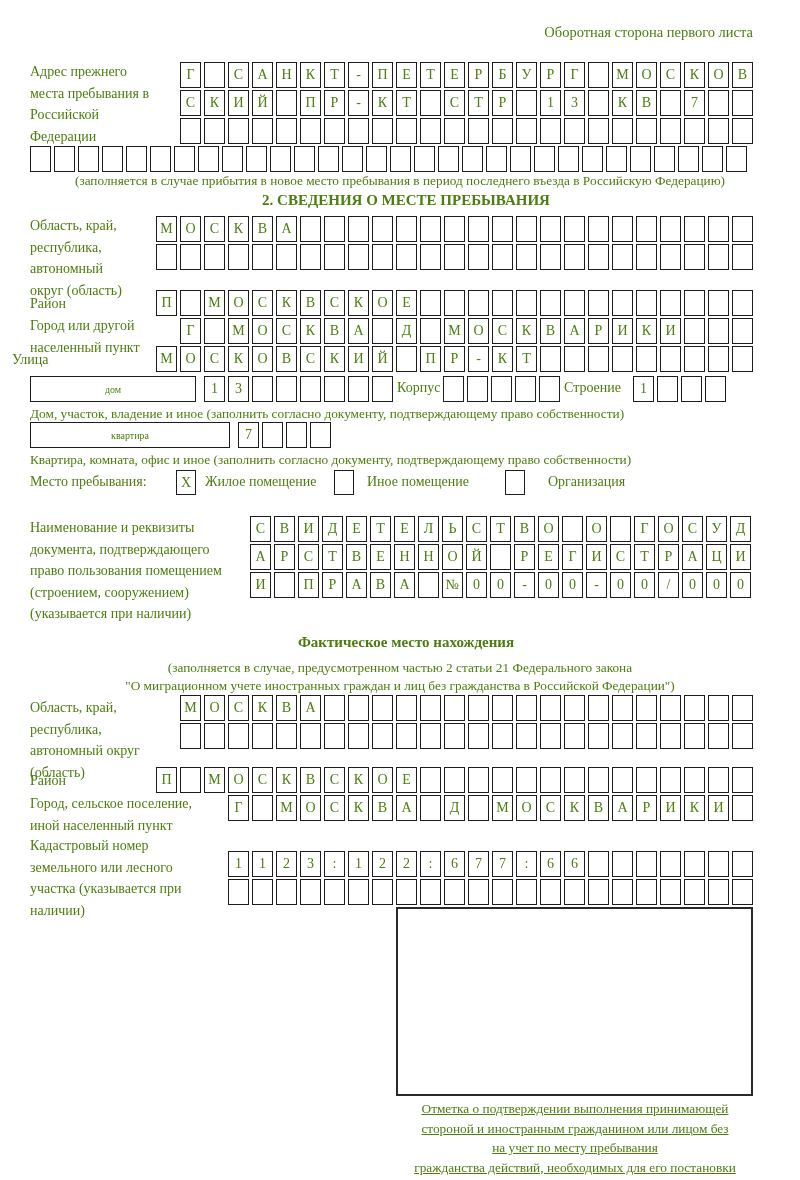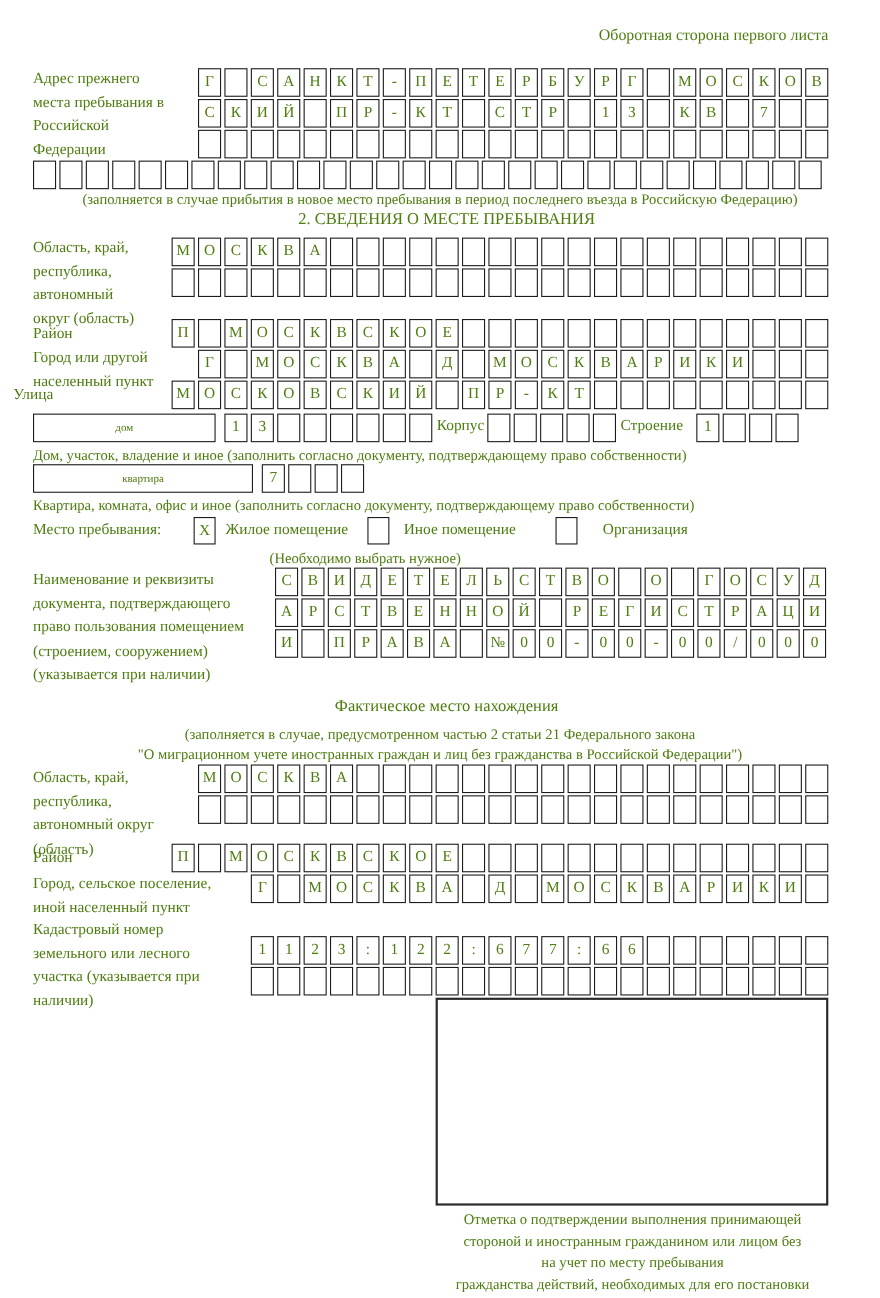--- a/index.html
+++ b/index.html
@@ -8,37 +8,37 @@
     position:relative; width:800px; height:1180px;
     background:#fff; color:#4d7c0f;
     font-family:"Liberation Serif","DejaVu Serif",serif;
     overflow:hidden;
   }
   .abs { position:absolute; }
   .label { font-size:14px; line-height:21.5px; }
   .small-label { font-size:14px; }
   .note { font-size:13.3px; }
   .center { left:0; width:800px; text-align:center; }
-  .title { font-weight:normal; font-size:15px;padding-left:12px; }
+  .title { font-weight:bold; font-size:15px;padding-left:12px; }
   .cells { display:flex; gap:3px; }
   .cell {
     width:21px; height:26px; border:1.7px solid #1c1c1c;
     display:flex; align-items:center; justify-content:center;
     font-size:14px; background:#fff;
   }
   .wbox {
     border:1.7px solid #1c1c1c; height:26px; background:#fff;
     display:flex; align-items:center; justify-content:center; font-size:10px;
   }
   .checkbox {
     width:20px; height:25px; border:1.7px solid #1c1c1c; background:#fff;
     display:flex; align-items:center; justify-content:center; font-size:14px;
   }
   .stampbox { border:2px solid #2a2a2a; background:#fff; }
-  .bottom-note div { line-height:19.5px; }
+  .bottom-note div { line-height:19.5px;text-decoration:underline; }
 </style>
 </head>
 <body>
 
 <div id="page">
 
   <div class="abs small-label" style="top:24px; right:47px; font-size:14.5px;">Оборотная сторона первого листа</div>
 
   <div class="abs label" style="top:61px; left:30px; width:122px;">Адрес прежнего места пребывания в Российской Федерации</div>
   <div class="abs cells" style="top:62px; left:180px;">
@@ -334,21 +334,20 @@
     </div>
   <div class="abs note" style="top:452px; left:30px;">Квартира, комната, офис и иное (заполнить согласно документу, подтверждающему право собственности)</div>
 
   <div class="abs small-label" style="top:474px; left:30px;">Место пребывания:</div>
   <div class="abs checkbox" style="top:470px; left:176px;">X</div>
   <div class="abs small-label" style="top:474px; left:205px;">Жилое помещение</div>
   <div class="abs checkbox" style="top:470px; left:334px;"></div>
   <div class="abs small-label" style="top:474px; left:367px;">Иное помещение</div>
   <div class="abs checkbox" style="top:470px; left:505px;"></div>
   <div class="abs small-label" style="top:474px; left:548px;">Организация</div>
-  <div class="abs note" style="top:500px; left:166px; width:332px; text-align:center;">(Необходимо выбрать нужное)</div>
 
   <div class="abs label" style="top:517px; left:30px; width:208px;">Наименование и реквизиты документа, подтверждающего право пользования помещением (строением, сооружением) (указывается при наличии)</div>
   <div class="abs cells" style="top:516px; left:250px;">
       <div class="cell">С</div>
       <div class="cell">В</div>
       <div class="cell">И</div>
       <div class="cell">Д</div>
       <div class="cell">Е</div>
       <div class="cell">Т</div>
       <div class="cell">Е</div>

